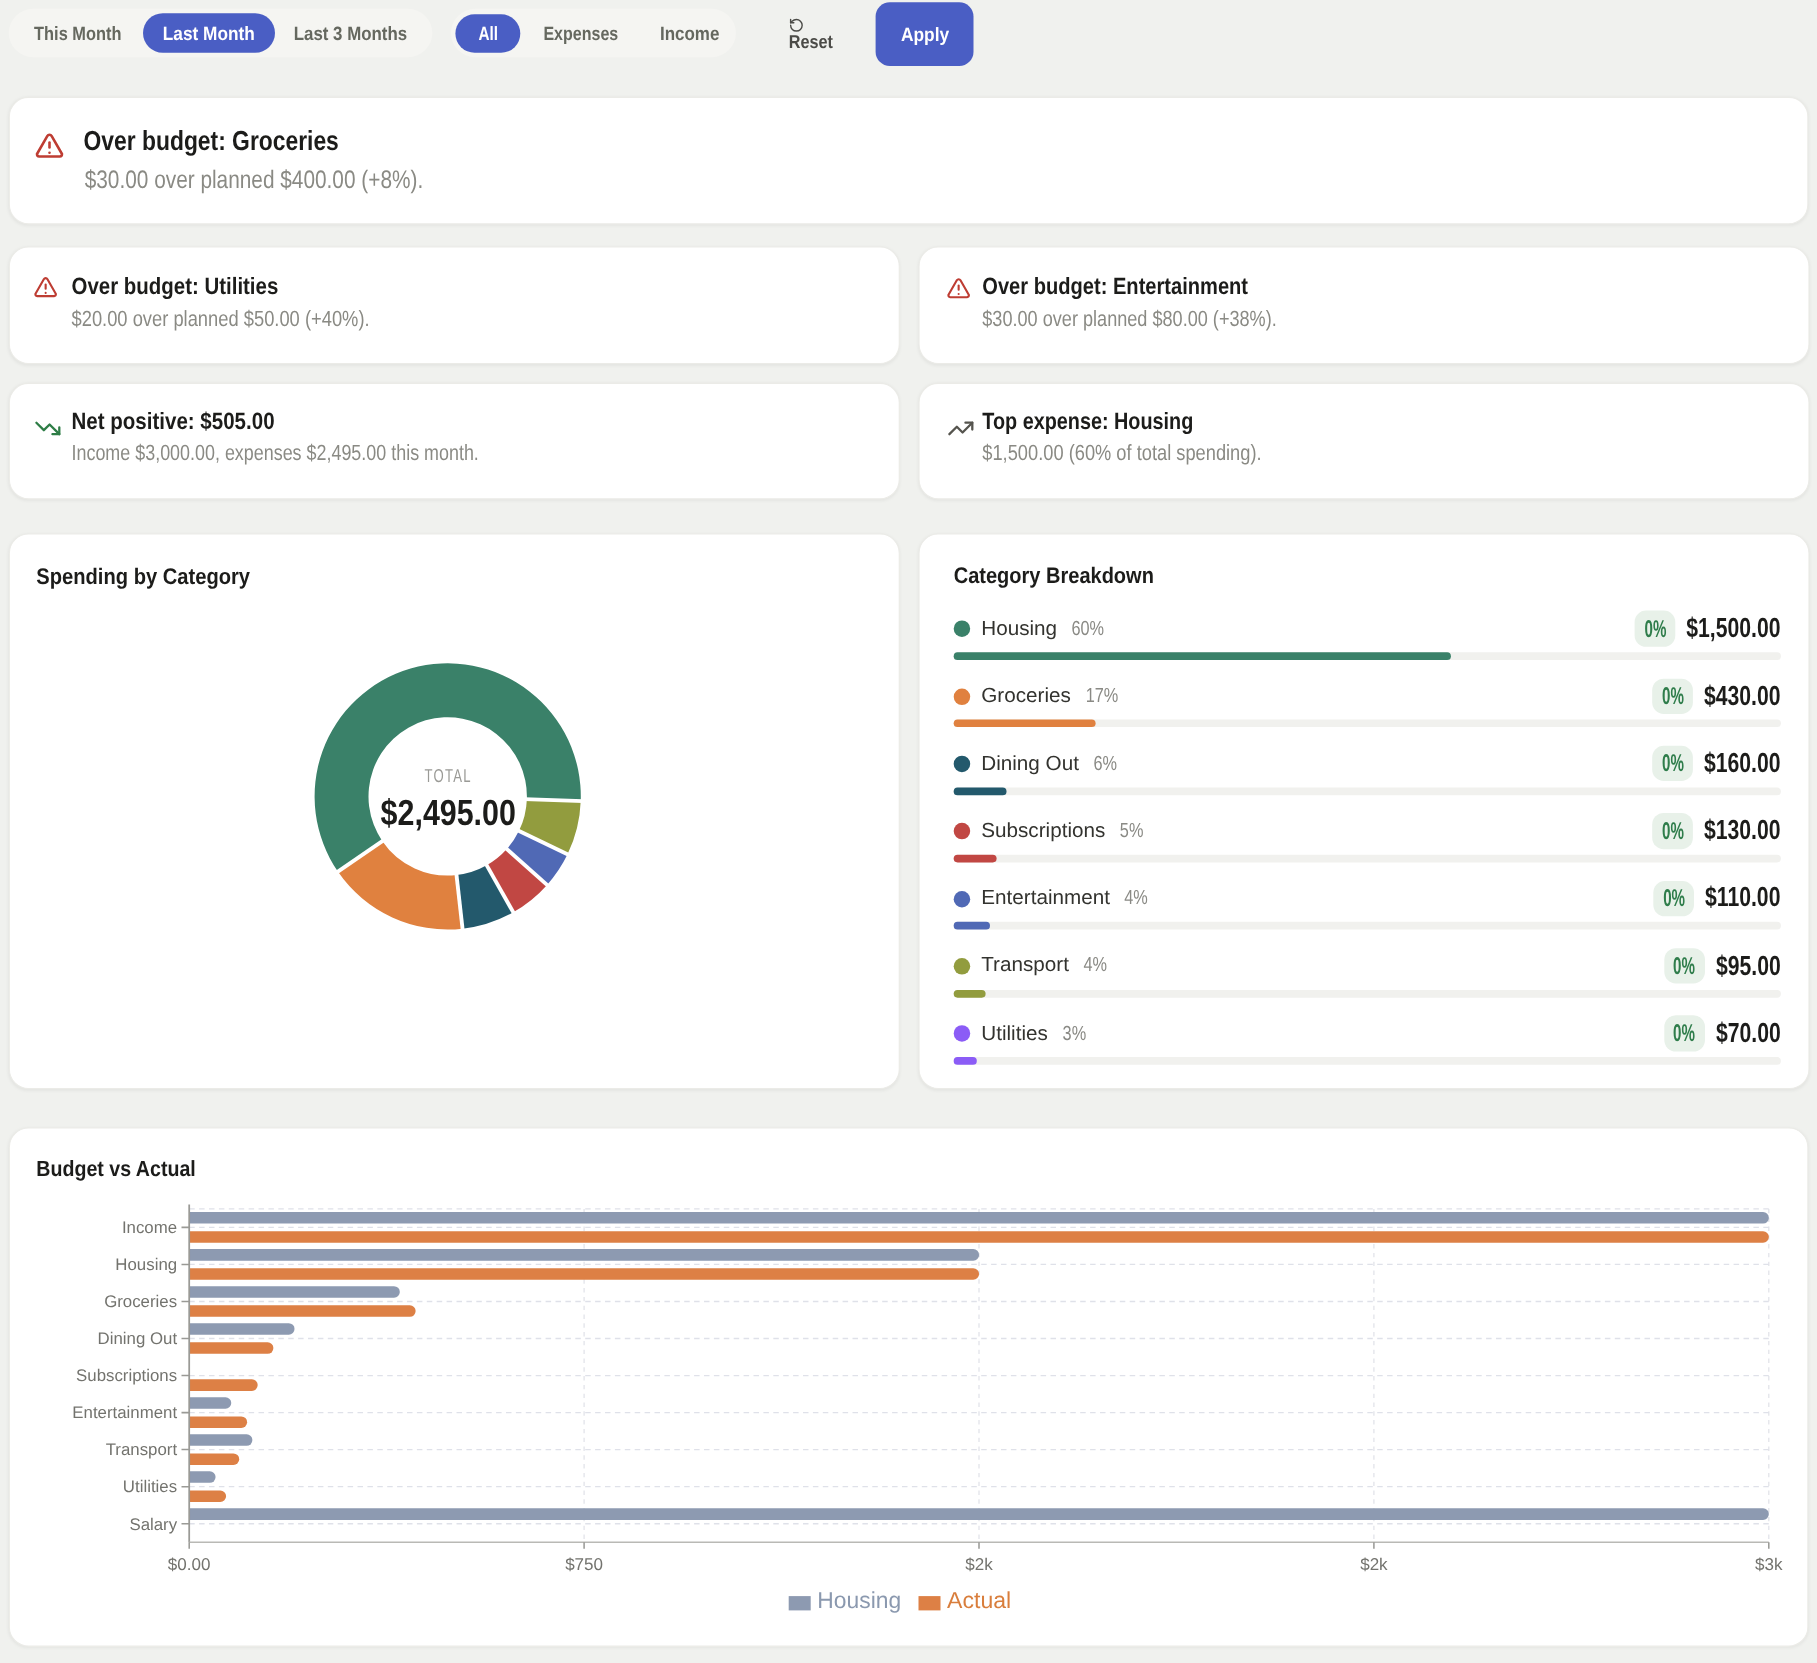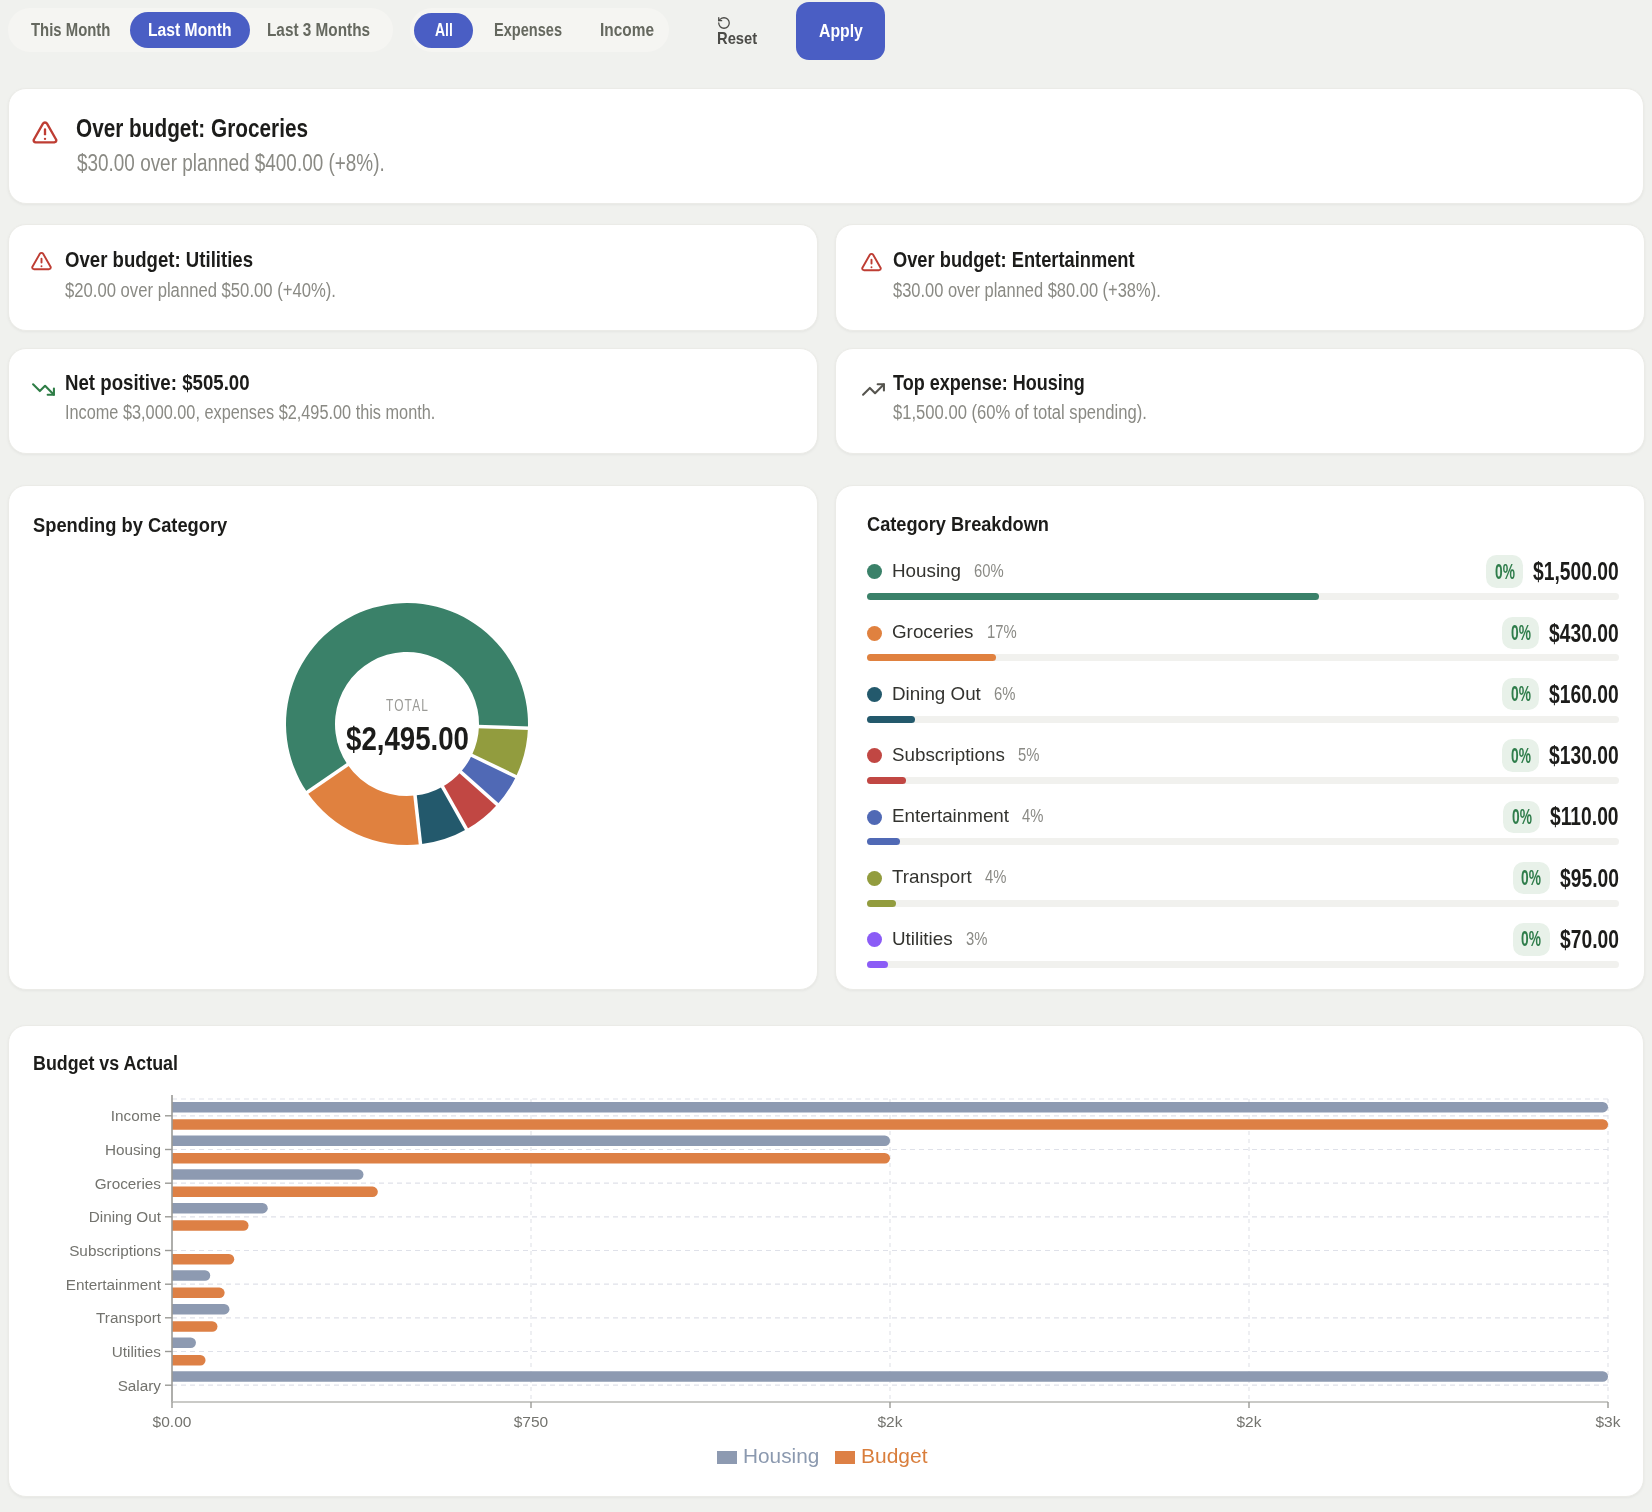--- a/index.html
+++ b/index.html
@@ -210,13 +210,13 @@
 <line x1="882.0" y1="377.0" x2="882.0" y2="383.0" stroke="#9a9a96" stroke-width="1.4"></line>
 <text x="882.0" y="402.0" text-anchor="middle" font-size="15.5" fill="#73736e">$2k</text>
 <line x1="1241.0" y1="377.0" x2="1241.0" y2="383.0" stroke="#9a9a96" stroke-width="1.4"></line>
 <text x="1241.0" y="402.0" text-anchor="middle" font-size="15.5" fill="#73736e">$2k</text>
 <line x1="1600.0" y1="377.0" x2="1600.0" y2="383.0" stroke="#9a9a96" stroke-width="1.4"></line>
 <text x="1600.0" y="402.0" text-anchor="middle" font-size="15.5" fill="#73736e">$3k</text>
   </svg>
 <div class="abs" style="left:717.4px; top:1451.2px; width:20px; height:13px; background:#8D9AB1;"></div>
 <div class="t" style="left:743.2px; top:1445.3px; font-size:21px; font-weight:normal; color:#8B99AF; transform:scaleX(0.9899);">Housing</div>
 <div class="abs" style="left:835.4px; top:1451.2px; width:20px; height:13px; background:#DD8045;"></div>
-<div class="t" style="left:860.8px; top:1445.3px; font-size:21px; font-weight:normal; color:#D97E3C; transform:scaleX(0.9987);">Budget</div>
+<div class="t" style="left:860.8px; top:1445.3px; font-size:21px; font-weight:normal; color:#D97E3C; transform:scaleX(0.9987);">Actual</div>
 
 </body></html>

